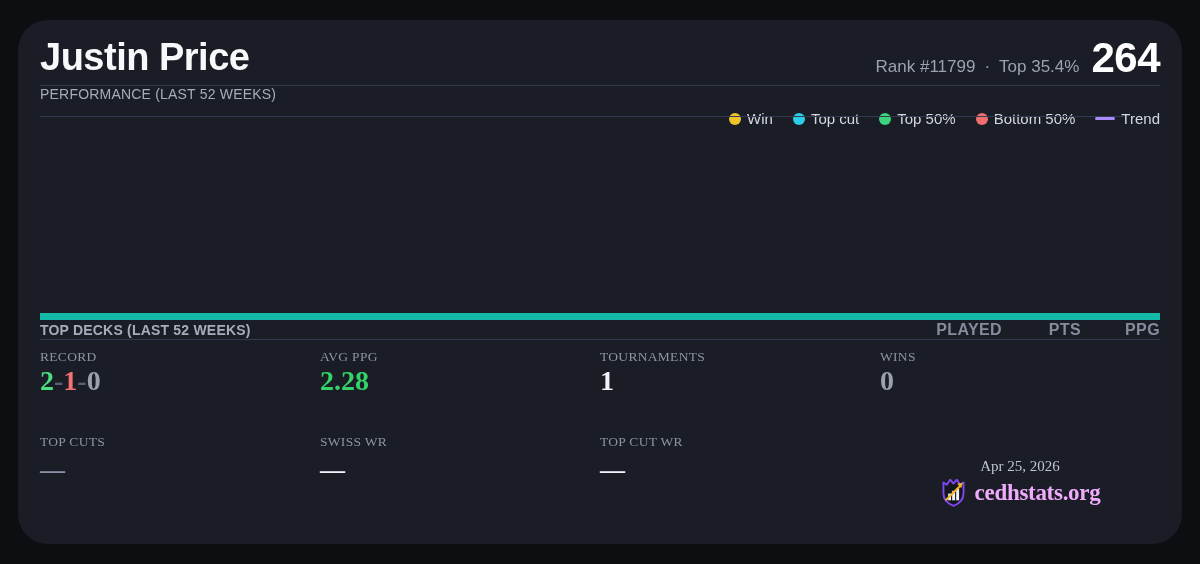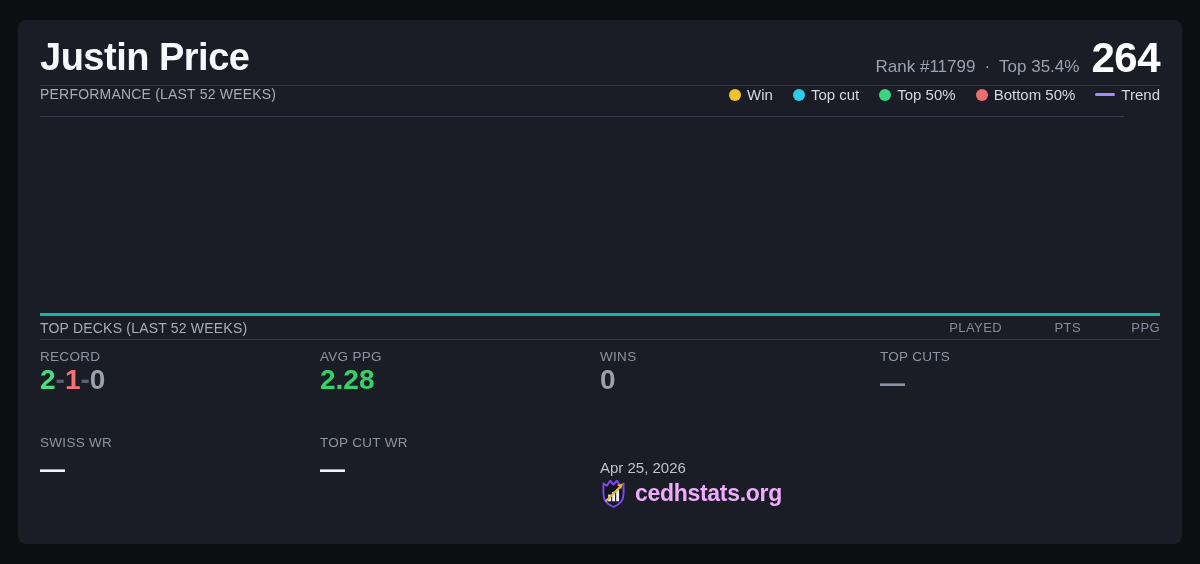--- a/index.html
+++ b/index.html
@@ -8,21 +8,21 @@
     background: #0d0e12;
     font-family: "Liberation Sans", sans-serif;
     position: relative;
     overflow: hidden;
   }
   .card {
     position: absolute;
     left: 18px; top: 20px;
     width: 1164px; height: 524px;
     background: #1a1c26;
-    border-radius: 8px;
+    border-radius: 30px;
     padding: 0 22px;
     display: flex;
     flex-direction: column;
   }
   
   .card-header {
     height: 66px;
     display: flex;
     justify-content: space-between;
     align-items: center;
@@ -73,52 +73,55 @@
     display: flex;
     align-items: center;
     gap: 20px;
   }
   .legend-item {
     display: flex;
     align-items: center;
     gap: 6px;
     font-size: 15px;
     color: #d4d8df;
+    margin-top: 24px;
   }
   .dot { width: 12px; height: 12px; border-radius: 50%; }
   .dot-win { background: #f0c428; }
   .dot-topcut { background: #2bcde8; }
   .dot-top50 { background: #3bd47c; }
   .dot-bottom50 { background: #ef6e6e; }
   .trend-line { width: 20px; height: 3px; border-radius: 2px; background: #a78bfa; }
   
   .chart-area { flex: 1; }
   
   .decks-row {
     height: 27px;
     display: flex;
     justify-content: space-between;
     align-items: center;
-    border-top: 3px solid #14b8a6;
+    border-top: 7px solid #14b8a6;
     border-bottom: 1px solid #343a4d;
+    font-weight: bold;
   }
   .deck-cols { display: flex; }
   .deck-col {
     width: 79px;
     text-align: right;
-    font-size: 13px;
+    font-size: 16px;
     color: #858c9c;
     letter-spacing: 0.4px;
   }
   
   .stats-grid {
     display: grid;
     grid-template-columns: repeat(4, 1fr);
     padding-top: 8px;
     flex: 1;
+    font-family: Liberation Serif, serif;
   }
   .stat-cell { padding-top: 1px; }
   .stat-label {
     font-size: 13.5px;
     color: #8d94a2;
     letter-spacing: 0.3px;
   }
   .stat-value {
     margin-top: 1px;
     font-size: 28px;
@@ -133,21 +136,21 @@
   .rec-l { color: #f47174; }
   .rec-d { color: #9aa1ad; }
   .rec-sep { color: #596070; }
   .dash-value { font-size: 25px; margin-top: 6px; }
   .dash-muted { color: #8b93a7; }
   .dash-white { color: #eef1f5; }
   
   .footer-cell {
     display: flex;
     flex-direction: column;
-    align-items: flex-start;
+    align-items: center;
     gap: 3px;
     margin-top: 24px;
   }
   .footer-date { font-size: 15px; color: #bfc4cf; }
   .brand-row {
     display: flex;
     align-items: center;
     gap: 8px;
   }
   .brand-text {
@@ -217,20 +220,24 @@
     <div class="stat-cell">
       <div class="stat-label">RECORD</div>
       <div class="stat-value"><span class="rec-w">2</span><span class="rec-sep">-</span><span class="rec-l">1</span><span class="rec-sep">-</span><span class="rec-d">0</span></div>
     </div>
 
     <div class="stat-cell">
       <div class="stat-label">AVG PPG</div>
       <div class="stat-value val-green">2.28</div>
     </div>
 
+    <div class="stat-cell">
+      <div class="stat-label">TOURNAMENTS</div>
+      <div class="stat-value val-white">1</div>
+    </div>
 
     <div class="stat-cell">
       <div class="stat-label">WINS</div>
       <div class="stat-value val-gray">0</div>
     </div>
 
     <div class="stat-cell">
       <div class="stat-label">TOP CUTS</div>
       <div class="stat-value dash-value dash-muted">—</div>
     </div>

